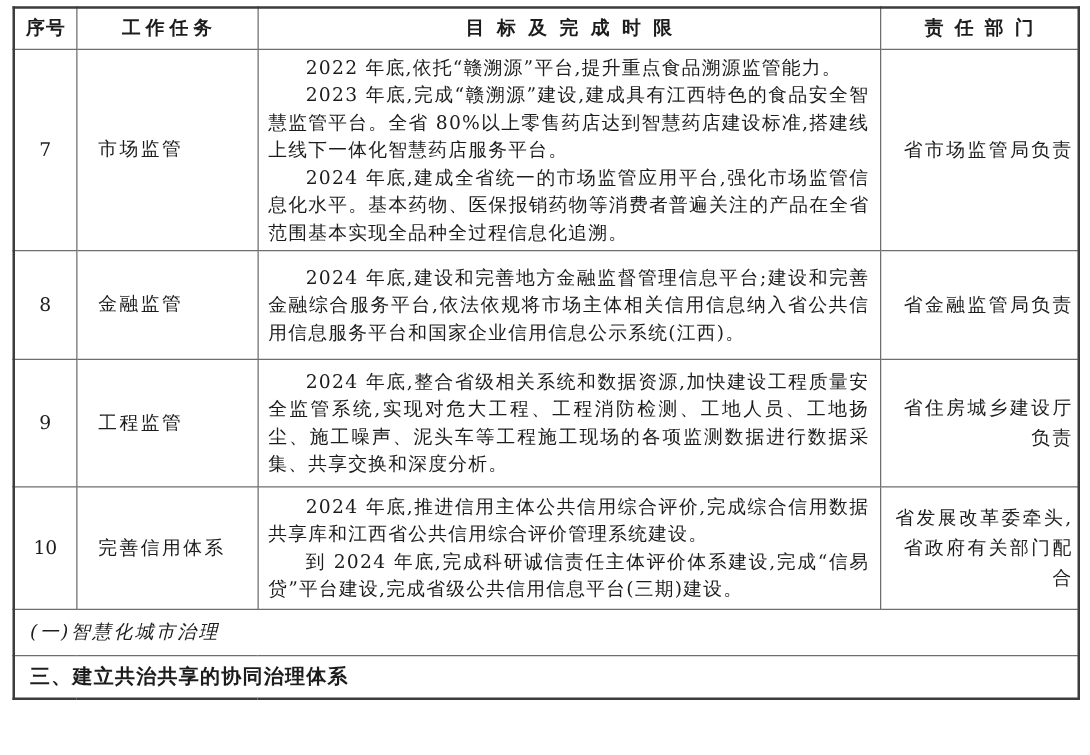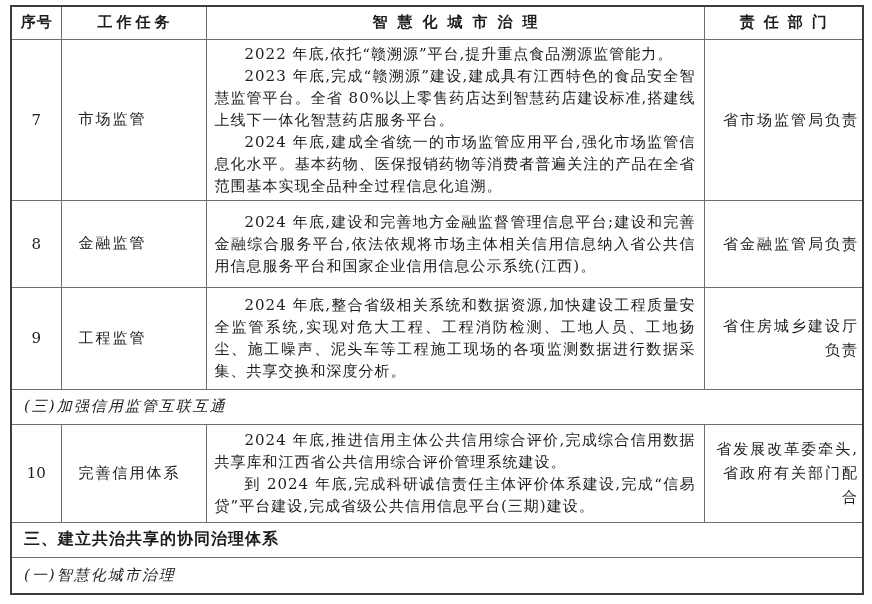--- a/index.html
+++ b/index.html
@@ -97,21 +97,21 @@
     <colgroup>
       <col style="width:50px">
       <col style="width:145px">
       <col style="width:498px">
       <col style="width:159px">
     </colgroup>
     <thead>
       <tr>
         <th class="th-no">序号</th>
         <th class="th-task">工作任务</th>
-        <th class="th-goal">智慧化城市治理</th>
+        <th class="th-goal">目标及完成时限</th>
         <th class="th-dept">责任部门</th>
       </tr>
     </thead>
     <tbody id="table-body">
         <tr style="height: 158px;">
           <td class="cell-no">7</td>
           <td class="cell-task">市场监管</td>
           <td class="cell-goal">
             <p>2022 年底,依托“赣溯源”平台,提升重点食品溯源监管能力。</p>
             <p>2023 年底,完成“赣溯源”建设,建成具有江西特色的食品安全智慧监管平台。全省 80%以上零售药店达到智慧药店建设标准,搭建线上线下一体化智慧药店服务平台。</p>
@@ -128,33 +128,30 @@
           <td class="cell-dept">省金融监管局负责</td>
         </tr>
         <tr style="height: 102px;">
           <td class="cell-no">9</td>
           <td class="cell-task">工程监管</td>
           <td class="cell-goal">
             <p>2024 年底,整合省级相关系统和数据资源,加快建设工程质量安全监管系统,实现对危大工程、工程消防检测、工地人员、工地扬尘、施工噪声、泥头车等工程施工现场的各项监测数据进行数据采集、共享交换和深度分析。</p>
           </td>
           <td class="cell-dept">省住房城乡建设厅负责</td>
         </tr>
-        <tr style="height: 35px;">
-          <td colspan="4" class="section-kai">(三)加强信用监管互联互通</td>
-        </tr>
         <tr style="height: 98px;">
           <td class="cell-no">10</td>
           <td class="cell-task">完善信用体系</td>
           <td class="cell-goal">
             <p>2024 年底,推进信用主体公共信用综合评价,完成综合信用数据共享库和江西省公共信用综合评价管理系统建设。</p>
             <p>到 2024 年底,完成科研诚信责任主体评价体系建设,完成“信易贷”平台建设,完成省级公共信用信息平台(三期)建设。</p>
           </td>
           <td class="cell-dept">省发展改革委牵头,省政府有关部门配合</td>
         </tr>
+        <tr style="height: 37px;">
+          <td colspan="4" class="section-kai">(一)智慧化城市治理</td>
+        </tr>
         <tr style="height: 35px;">
           <td colspan="4" class="section-bold">三、建立共治共享的协同治理体系</td>
-        </tr>
-        <tr style="height: 37px;">
-          <td colspan="4" class="section-kai">(一)智慧化城市治理</td>
         </tr>
       </tbody>
   </table>
 </div>
 
 </body></html>

